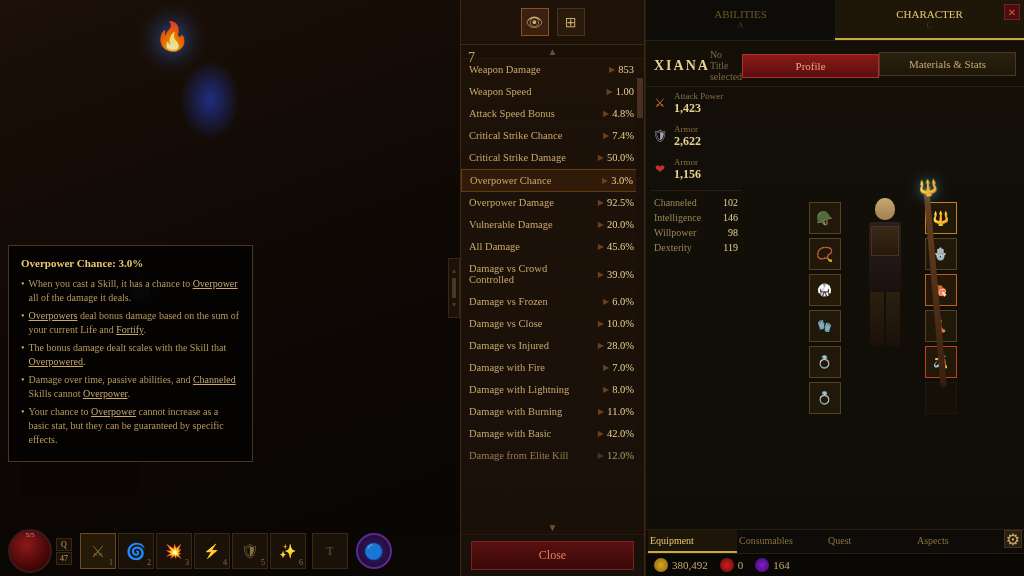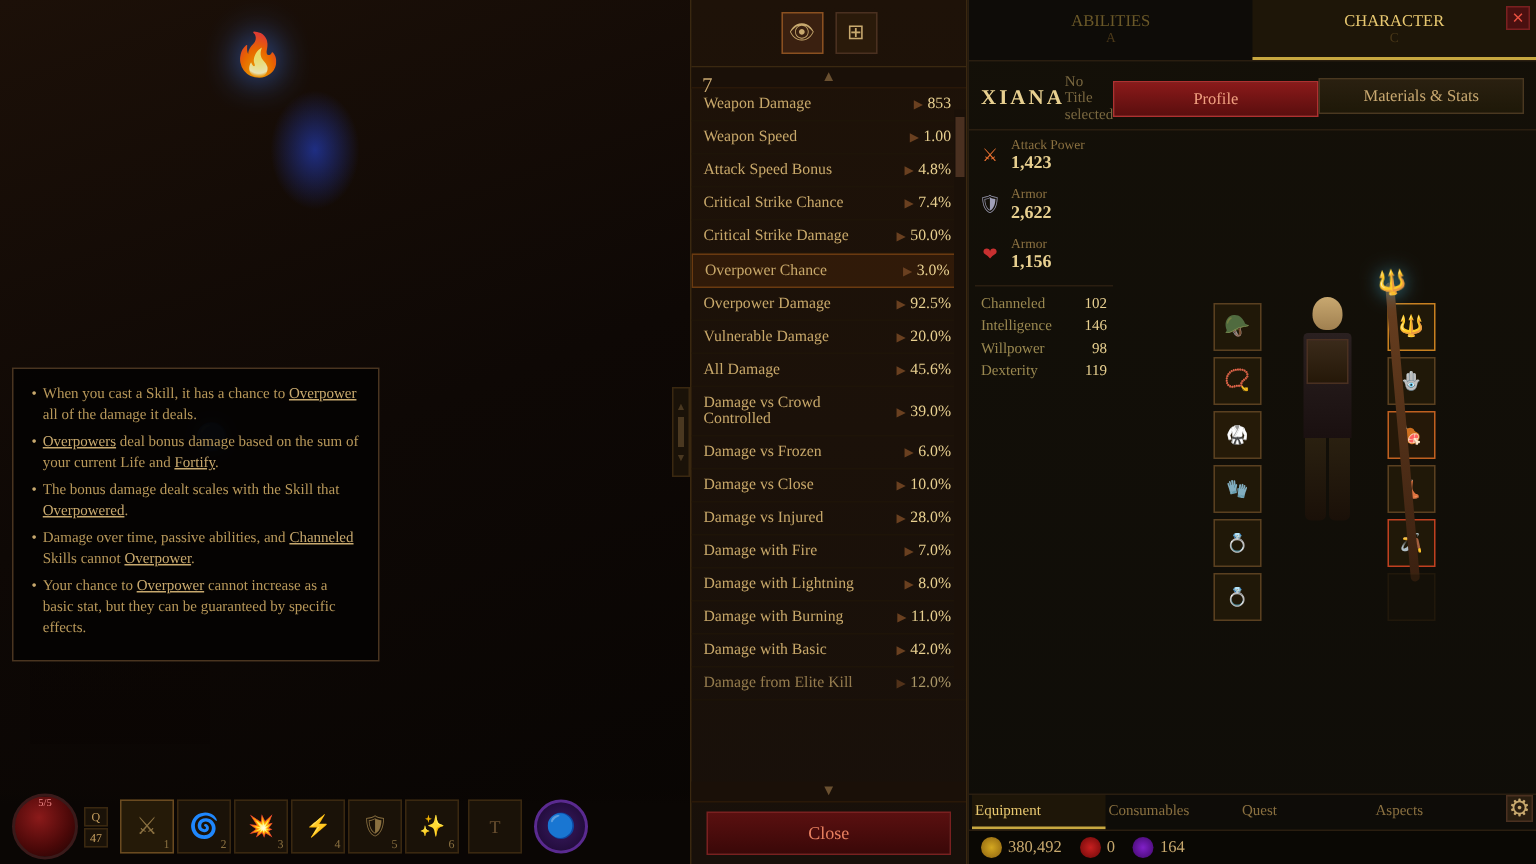--- a/index.html
+++ b/index.html
@@ -535,20 +535,21 @@
   <div class="game-world">
 
     <div style="position:absolute;top:60px;left:180px;width:60px;height:80px;background:radial-gradient(ellipse,rgba(40,80,255,0.5),transparent 70%);pointer-events:none;"></div>
     <div style="position:absolute;top:20px;left:155px;font-size:28px;filter:drop-shadow(0 0 12px #4080ff);color:#80b0ff;opacity:0.9;">🔥</div>
 
     <div style="position:absolute;bottom:80px;left:20px;width:120px;height:200px;background:linear-gradient(to top,#0a0503,transparent);opacity:0.8;"></div>
 
     <div style="position:absolute;top:280px;left:130px;font-size:18px;filter:drop-shadow(0 0 8px #2050cc);color:#6090ef;opacity:0.7;">🔵</div>
 
     <div class="tooltip-panel">
+      <div class="tooltip-title">Overpower Chance: 3.0%</div>
       <div class="tooltip-point">
         <span class="tooltip-bullet">•</span>
         <span class="tooltip-text">When you cast a Skill, it has a chance to <span class="underline-link">Overpower</span> all of the damage it deals.</span>
       </div>
       <div class="tooltip-point">
         <span class="tooltip-bullet">•</span>
         <span class="tooltip-text"><span class="underline-link">Overpowers</span> deal bonus damage based on the sum of your current Life and <span class="underline-link">Fortify</span>.</span>
       </div>
       <div class="tooltip-point">
         <span class="tooltip-bullet">•</span>

